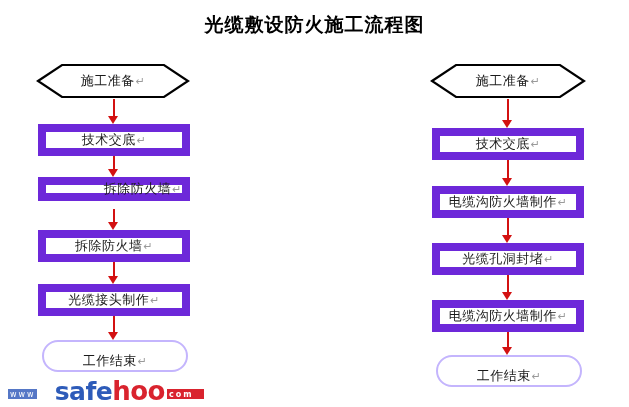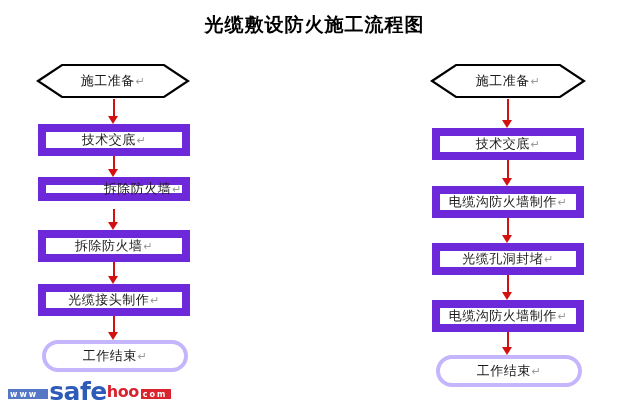--- a/index.html
+++ b/index.html
@@ -53,22 +53,23 @@
     font-family: "DejaVu Sans", sans-serif;
   }
 
   
   .node.rect {
     border: 8px solid #6d28d9;
   }
 
   
   .node.stadium {
-    border: 4px solid #c4b5fd;
+    border: 2px solid #c4b5fd;
     border-radius: 999px;
+    align-items: flex-end;
   }
 
   
   .node.hexagon {
     border: none;
     background: transparent;
     align-items: center;
   }
   .node.hexagon svg {
     position: absolute;
@@ -113,48 +114,48 @@
     top: 381px;
     height: 21px;
     display: flex;
     align-items: center;
     font-family: "DejaVu Sans", sans-serif;
   }
   #site-logo .www {
     background: #5577c6;
     color: #ffffff;
     font-size: 8px;
-    font-weight: bold;
+    font-weight: normal;
     letter-spacing: 2px;
-    padding: 1px 10px 0 2px;
+    padding: 1px 1px 0 2px;
     line-height: 9px;
-    margin-right: 1px;
+    margin-right: 18px;
     margin-top: 5px;
   }
   #site-logo .safe {
     color: #2d5bb9;
     font-size: 25px;
     font-weight: bold;
     line-height: 21px;
     letter-spacing: -0.5px;
   }
   #site-logo .hoo {
     color: #d9232e;
-    font-size: 16px;
+    font-size: 26px;
     font-weight: bold;
     line-height: 21px;
     letter-spacing: -0.5px;
   }
   #site-logo .com {
     background: #d9232e;
     color: #ffffff;
     font-size: 8px;
     font-weight: bold;
     letter-spacing: 2px;
-    padding: 1px 4px 0 2px;
+    padding: 1px 10px 0 2px;
     line-height: 9px;
     margin-left: 2px;
     margin-top: 5px;
   }
 </style>
 </head>
 <body>
 
 <div id="page">
 

